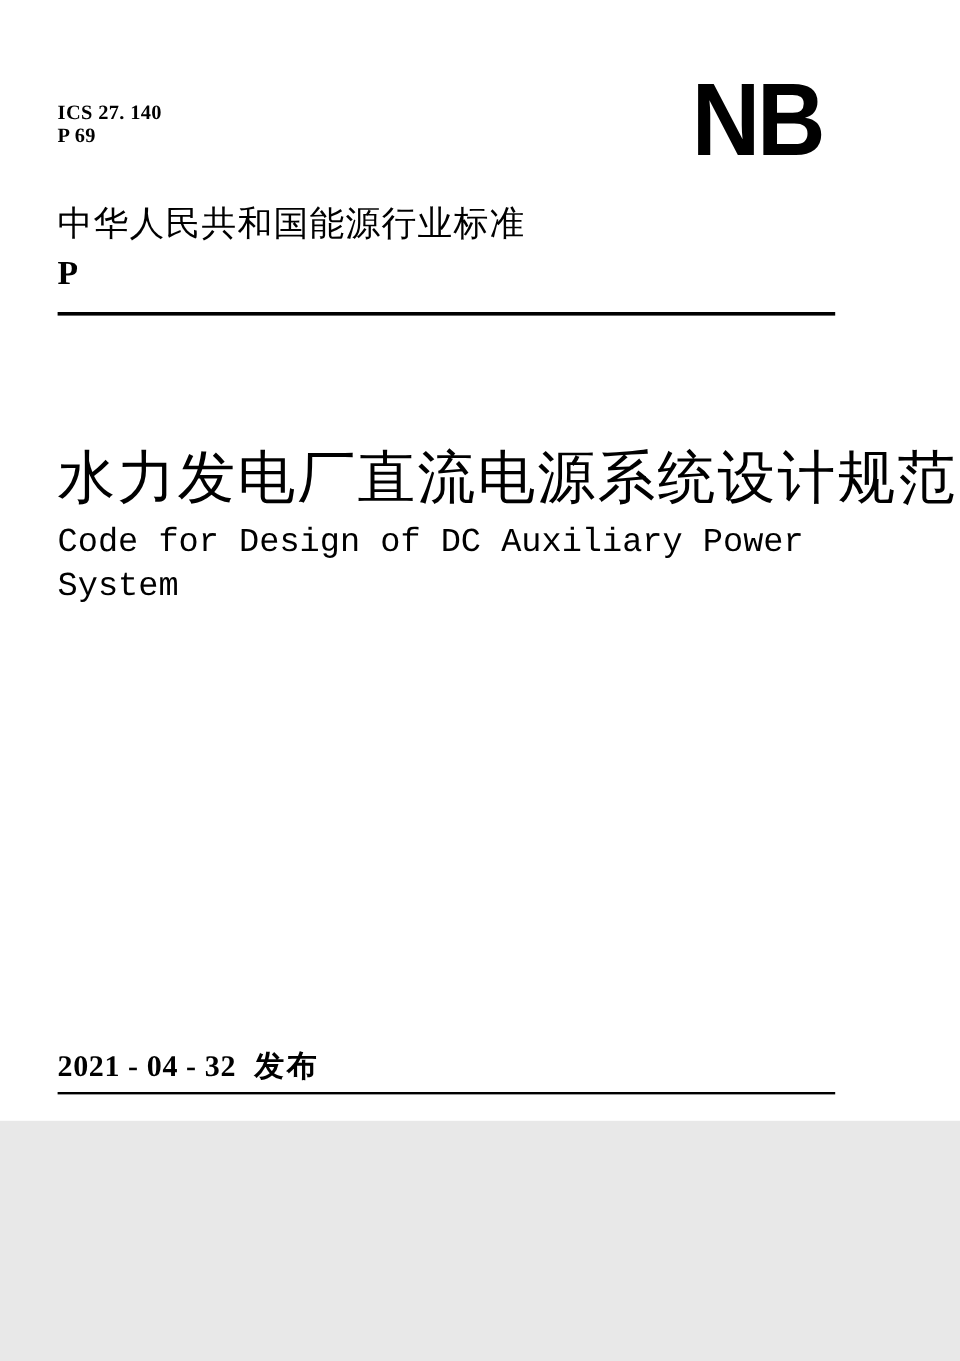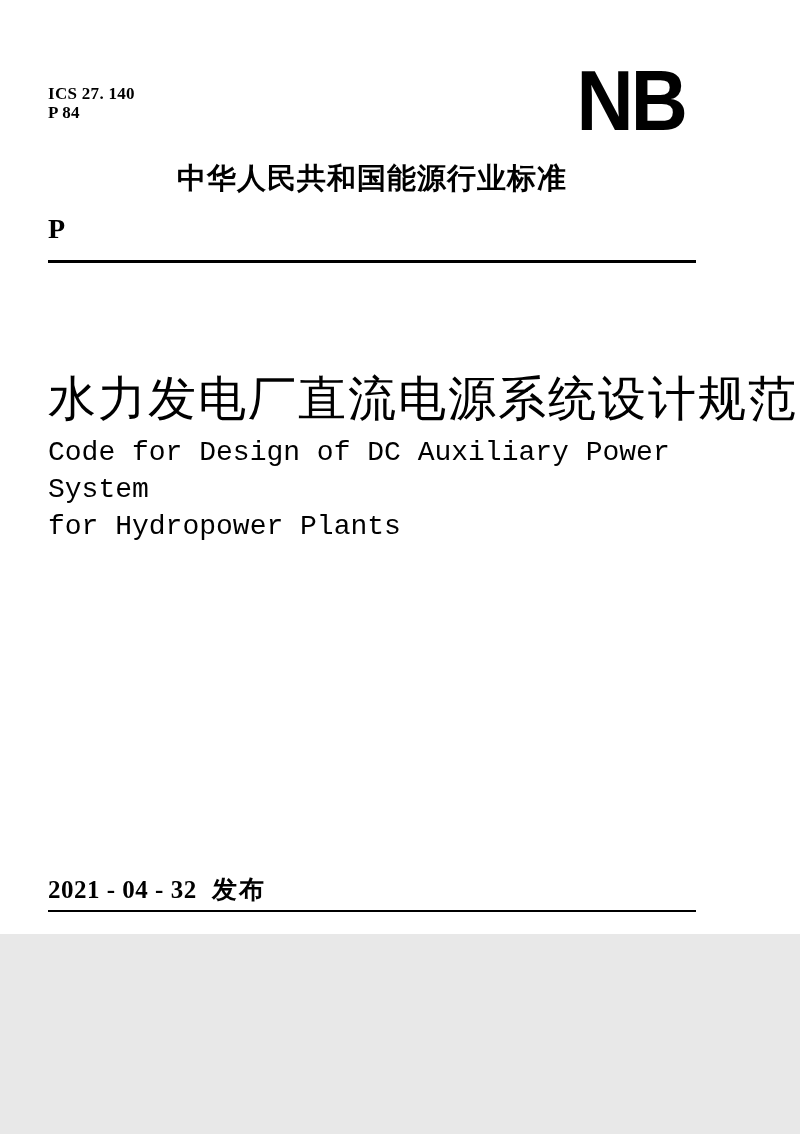--- a/index.html
+++ b/index.html
@@ -41,25 +41,25 @@
     letter-spacing: -3px;
     transform: scaleX(0.92);
     transform-origin: right top;
     white-space: nowrap;
   }
 
   
   .std-category {
     position: absolute;
     left: 48px;
-    top: 161px;
+    top: 170px;
     width: 648px;
-    text-align: center;
+    text-align: left;
     font-family: "Liberation Sans", sans-serif;
-    font-weight: 700;
+    font-weight: 400;
     font-size: 29px;
     line-height: 34px;
     letter-spacing: 1px;
     white-space: nowrap;
   }
 
   
   .code-row {
     position: absolute;
     left: 48px;
@@ -157,38 +157,37 @@
   }
   .publisher-gap { margin-left: 34px; }
 </style>
 </head>
 <body>
 
 <div class="page" style="--page-bg: #ffffff; --ink: #000000;">
 
   <div class="ics-block">
     <div>ICS 27. 140</div>
-    <div>P 84</div>
+    <div>P 69</div>
   </div>
 
   <div class="nb-logo">NB</div>
 
   <div class="std-category">中华人民共和国能源行业标准</div>
 
   <div class="code-row">
     <span>P</span>
   </div>
 
   <div class="rule-1"></div>
 
   <div class="title-zh">水力发电厂直流电源系统设计规范</div>
 
   <div class="title-en">
     <div>Code for Design of DC Auxiliary Power System</div>
-    <div>for Hydropower Plants</div>
   </div>
 
   <div class="dates-row">
     <div>
       <span class="date-num">2021 - 04 - 32</span>
       <span class="cjk-label">发布</span>
     </div>
   </div>
 
   <div class="rule-2"></div>

